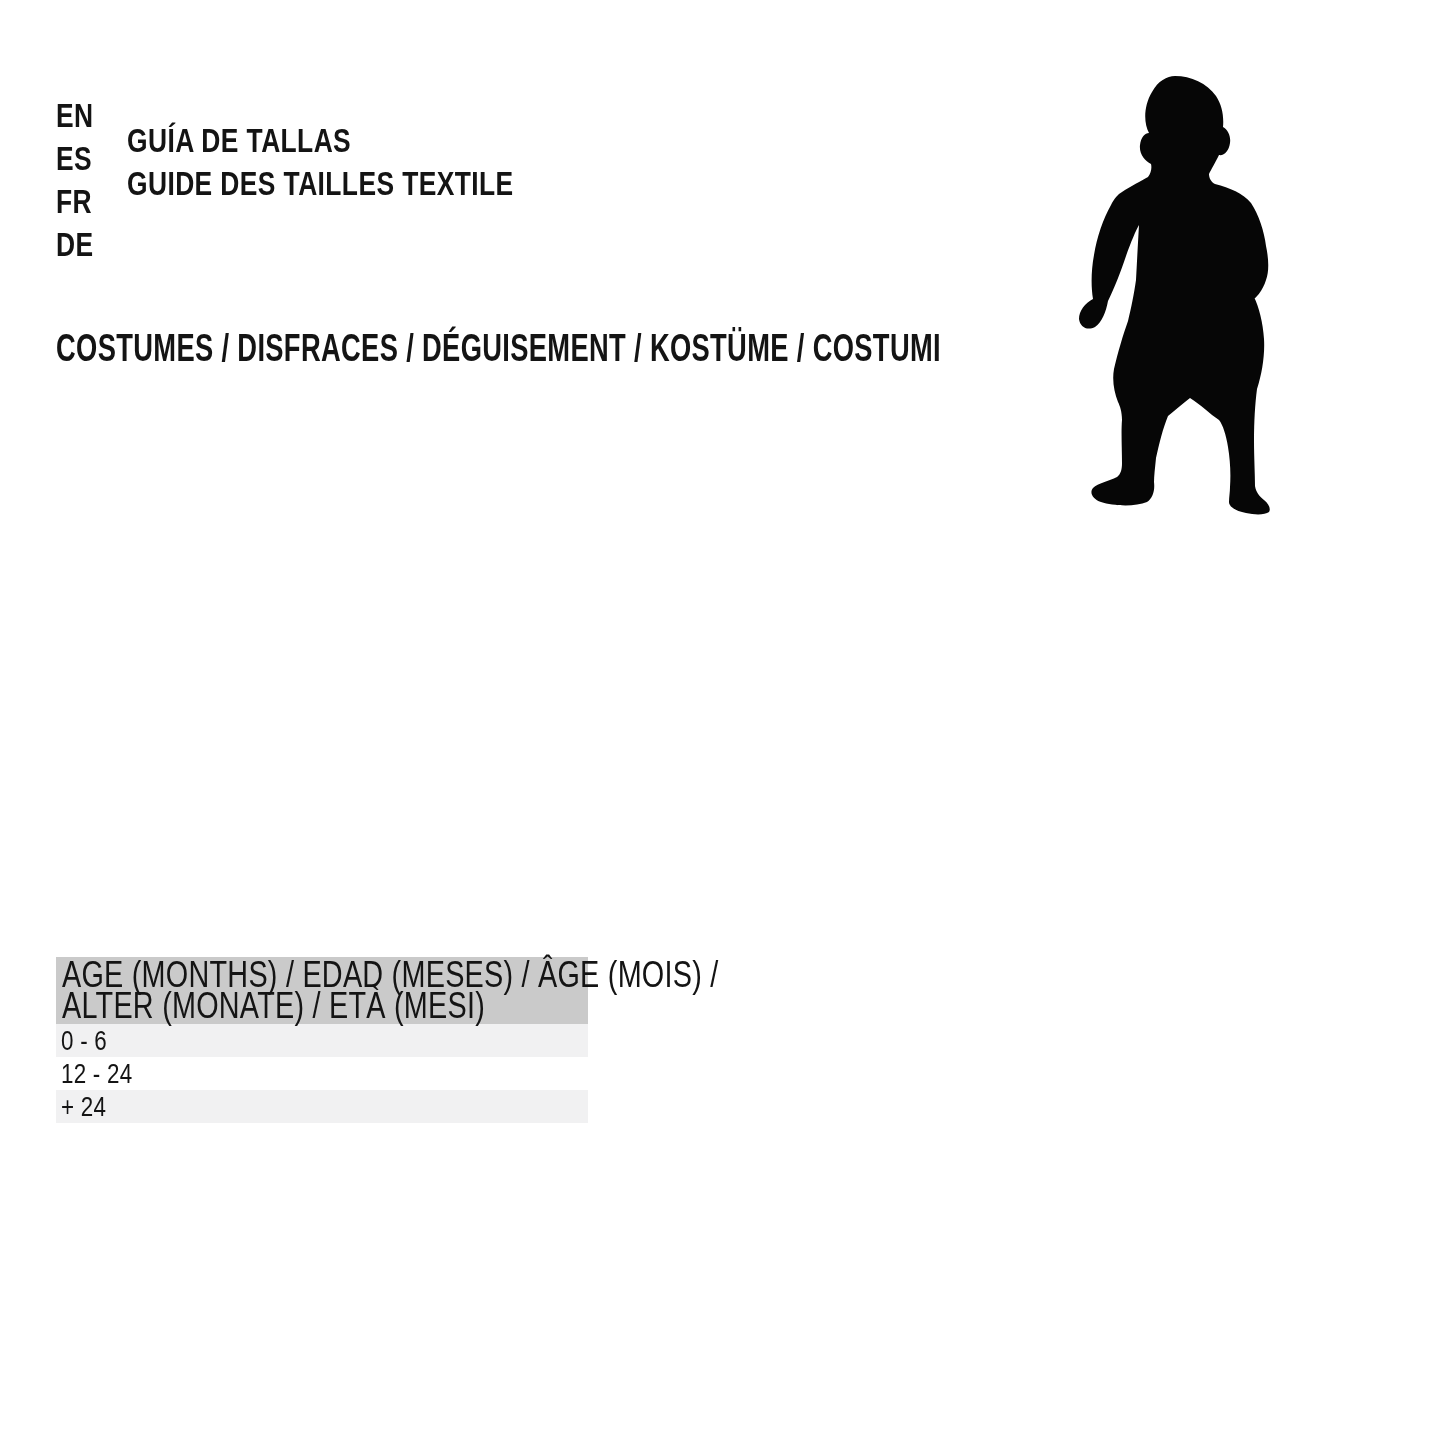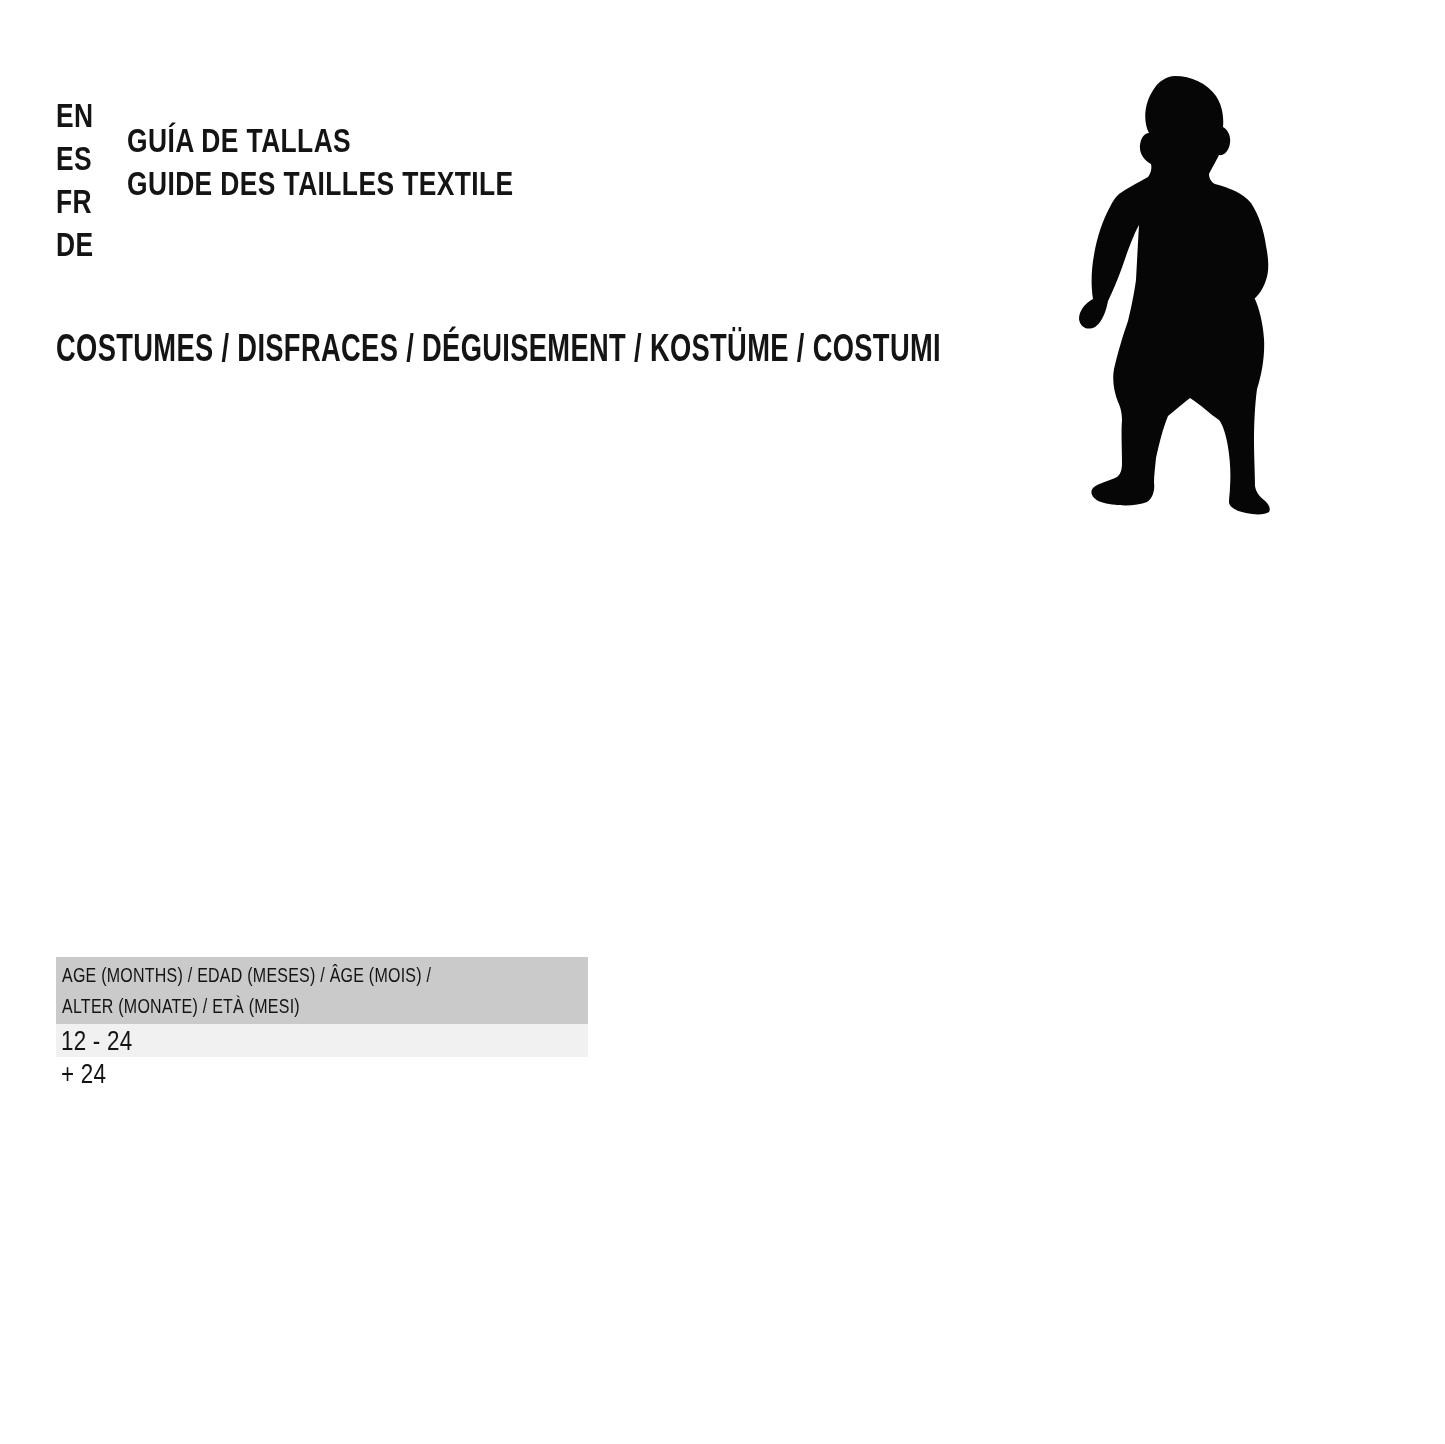--- a/index.html
+++ b/index.html
@@ -37,21 +37,21 @@
     font-size: 30px; font-weight: 400; letter-spacing: 0.3px;
   }
 
   
   .age-table { position: absolute; left: 56px; top: 957px; width: 532px; }
   .age-table-header {
     background: #cacaca;
     height: 67px;
     padding: 2px 0 0 6px;
     box-sizing: border-box;
-    font-size: 20px; font-weight: 400; letter-spacing: 0.3px;
+    font-size: 36px; font-weight: 400; letter-spacing: 0.3px;
   }
   .age-table-header .hline { height: 31px; line-height: 32px; }
   .age-row {
     height: 33px; line-height: 33px;
     padding-left: 5px;
     font-size: 28px; font-weight: 400; letter-spacing: 0.3px;
     background: #ffffff;
   }
   .age-row:nth-child(even) { background: #f1f1f2; }
 </style>
@@ -140,20 +140,23 @@
       Z"></path>
   </svg>
 
 
   <div class="age-table">
     <div class="age-table-header">
       <div class="hline"><span class="cx">AGE (MONTHS) / EDAD (MESES) / ÂGE (MOIS) /</span></div>
       <div class="hline"><span class="cx">ALTER (MONATE) / ETÀ (MESI)</span></div>
     </div>
     <div class="age-row">
+      <span class="cx">0 - 6</span>
+    </div>
+    <div class="age-row">
       <span class="cx">12 - 24</span>
     </div>
     <div class="age-row">
       <span class="cx">+ 24</span>
     </div>
   </div>
 
 </div>
 
 </body></html>

